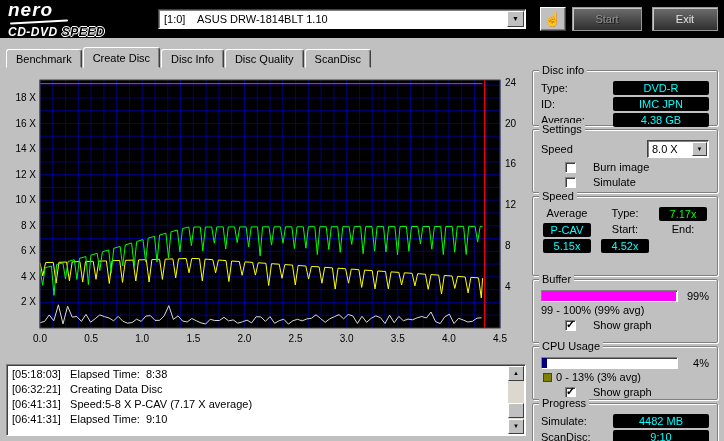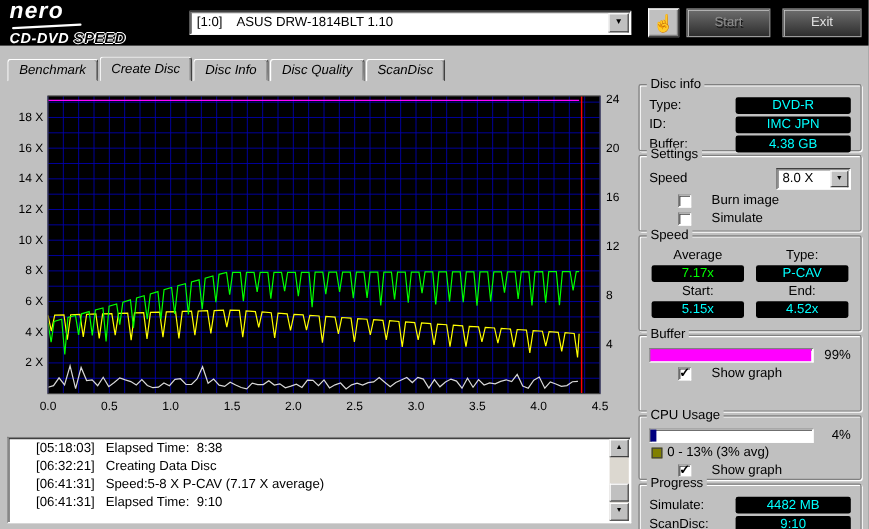--- a/index.html
+++ b/index.html
@@ -23,36 +23,36 @@
               border:1px solid; border-color:#fff #404040 #404040 #fff; box-shadow:inset -1px -1px 0 #808080;
               text-align:center; line-height:22px; font-size:14px; color:#d79b1a; cursor:default; }
   .skin-btn { position:absolute; top:7px; height:24px; background:linear-gradient(#6e6e6e,#2e2e2e);
               border:1px solid #9a9a9a; box-shadow:inset 1px 1px 0 #c8c8c8; color:#e2e2e2;
               text-align:center; line-height:22px; font-size:11px; cursor:default; }
   .skin-btn.disabled { color:#909090; text-shadow:1px 1px 0 #1a1a1a; }
   .btn-start { left:572px; width:70px; }
   .btn-exit  { left:652px; width:66px; }
 
   
-  .tabs { position:absolute; left:6px; top:47px; height:21px; display:flex; align-items:flex-end;font-style:italic; }
+  .tabs { position:absolute; left:6px; top:47px; height:21px; display:flex; align-items:flex-end; }
   .tab { background:#c0c0c0; border:1px solid; border-color:#fff #404040 #c0c0c0 #fff;
          border-radius:3px 3px 0 0; padding:3px 9px 2px; height:19px; margin-right:1px;
          box-shadow:inset -1px 0 0 #808080; cursor:default; white-space:nowrap; }
   .tab.active { height:21px; padding-top:4px; position:relative; z-index:2; }
 
   
   .chart-wrap { position:absolute; left:6px; top:72px; width:520px; height:284px; }
   #chart-svg { width:520px; height:284px; display:block; }
   #chart-svg text { font-family:"Liberation Sans",sans-serif; font-size:10px; fill:#000; }
 
   
   .log { position:absolute; left:6px; top:364px; width:520px; height:72px; background:#fff;
          border:1px solid; border-color:#808080 #fff #fff #808080; box-shadow:inset 1px 1px 0 #404040; }
   .log-lines { position:absolute; left:2px; top:2px; right:18px; bottom:2px; overflow:hidden; }
-  .log-line { white-space:pre; line-height:15px; padding-left:21px; }
+  .log-line { white-space:pre; line-height:15px; padding-left:3px; }
   .scrollbar { position:absolute; right:1px; top:1px; width:16px; bottom:1px; background:#dcd8d0; }
   .sb-btn { position:absolute; left:0; width:16px; height:15px; background:#c0c0c0;
             border:1px solid; border-color:#fff #404040 #404040 #fff; font-size:6px; text-align:center; line-height:13px; cursor:default; }
   .sb-up { top:0; } .sb-down { bottom:0; }
   .sb-thumb { position:absolute; left:0; width:16px; height:15px; bottom:16px; background:#c0c0c0;
               border:1px solid; border-color:#fff #404040 #404040 #fff; cursor:default; }
 
   
   .rpanel { position:absolute; left:532px; top:70px; width:186px; }
   .group { position:relative; border:1px solid #808080; border-radius:2px;
@@ -60,21 +60,21 @@
   .legend { position:absolute; top:-7px; left:6px; background:#c0c0c0; padding:0 3px; line-height:13px; }
   .g-discinfo { height:56px; } .g-settings { height:64px; } .g-speed { height:80px; }
   .g-buffer { height:64px; } .g-cpu { height:54px; } .g-progress { height:44px; }
 
   .row { display:flex; align-items:center; padding:0 8px; margin-top:2px; }
   .row .lbl { flex:1; }
   .chip { background:#000; color:#00ffff; text-align:center; padding:1px 4px; min-width:96px;
           border-radius:2px; line-height:12px; }
   .chip.green { color:#00ff00; }
 
-  .speed-grid { display:grid; grid-template-columns:1fr 1fr; gap:2px 10px; padding:2px 10px 0; }
+  .speed-grid { display:grid; grid-template-columns:1fr 1fr 1fr; gap:2px 10px; padding:2px 10px 0; }
   .sg-label { text-align:center; }
   .speed-grid .chip { min-width:0; width:100%; }
 
   .select { position:relative; width:62px; height:18px; background:#fff;
             border:1px solid; border-color:#404040 #fff #fff #404040; box-shadow:inset 1px 1px 0 #808080; }
   .select-text { padding:2px 4px; }
   .select-btn { position:absolute; right:1px; top:1px; width:15px; height:14px; background:#c0c0c0;
                 border:1px solid; border-color:#fff #404040 #404040 #fff; font-size:6px; text-align:center; line-height:12px; cursor:default; }
 
   .checkbox { width:11px; height:11px; background:#fff; border:1px solid;
@@ -230,21 +230,21 @@
       <span class="legend">Disc info</span>
       <div class="row">
           <span class="lbl">Type:</span>
           <span class="chip">DVD-R</span>
         </div>
       <div class="row">
           <span class="lbl">ID:</span>
           <span class="chip">IMC JPN</span>
         </div>
       <div class="row">
-          <span class="lbl">Buffer:</span>
+          <span class="lbl">Average:</span>
           <span class="chip">4.38 GB</span>
         </div>
     </div>
 
     <div class="group g-settings">
       <span class="legend">Settings</span>
       <div class="row">
         <span class="lbl">Speed</span>
         <div class="select">
           <div class="select-text">8.0 X</div>
@@ -276,20 +276,23 @@
     </div>
 
     <div class="group g-buffer">
       <span class="legend">Buffer</span>
       <div class="row">
         <div class="bar-outer">
             <div class="bar-fill" id="buffer-fill" style="width: 99%; background: rgb(255, 0, 255);"></div>
           </div>
         <span class="pct">99%</span>
       </div>
+      <div class="row">
+          <span>99 - 100% (99% avg)</span>
+        </div>
       <div class="cb-row">
           <span class="checkbox checked"></span>
           <span>Show graph</span>
         </div>
     </div>
 
     <div class="group g-cpu">
       <span class="legend">CPU Usage</span>
       <div class="row">
         <div class="bar-outer">

